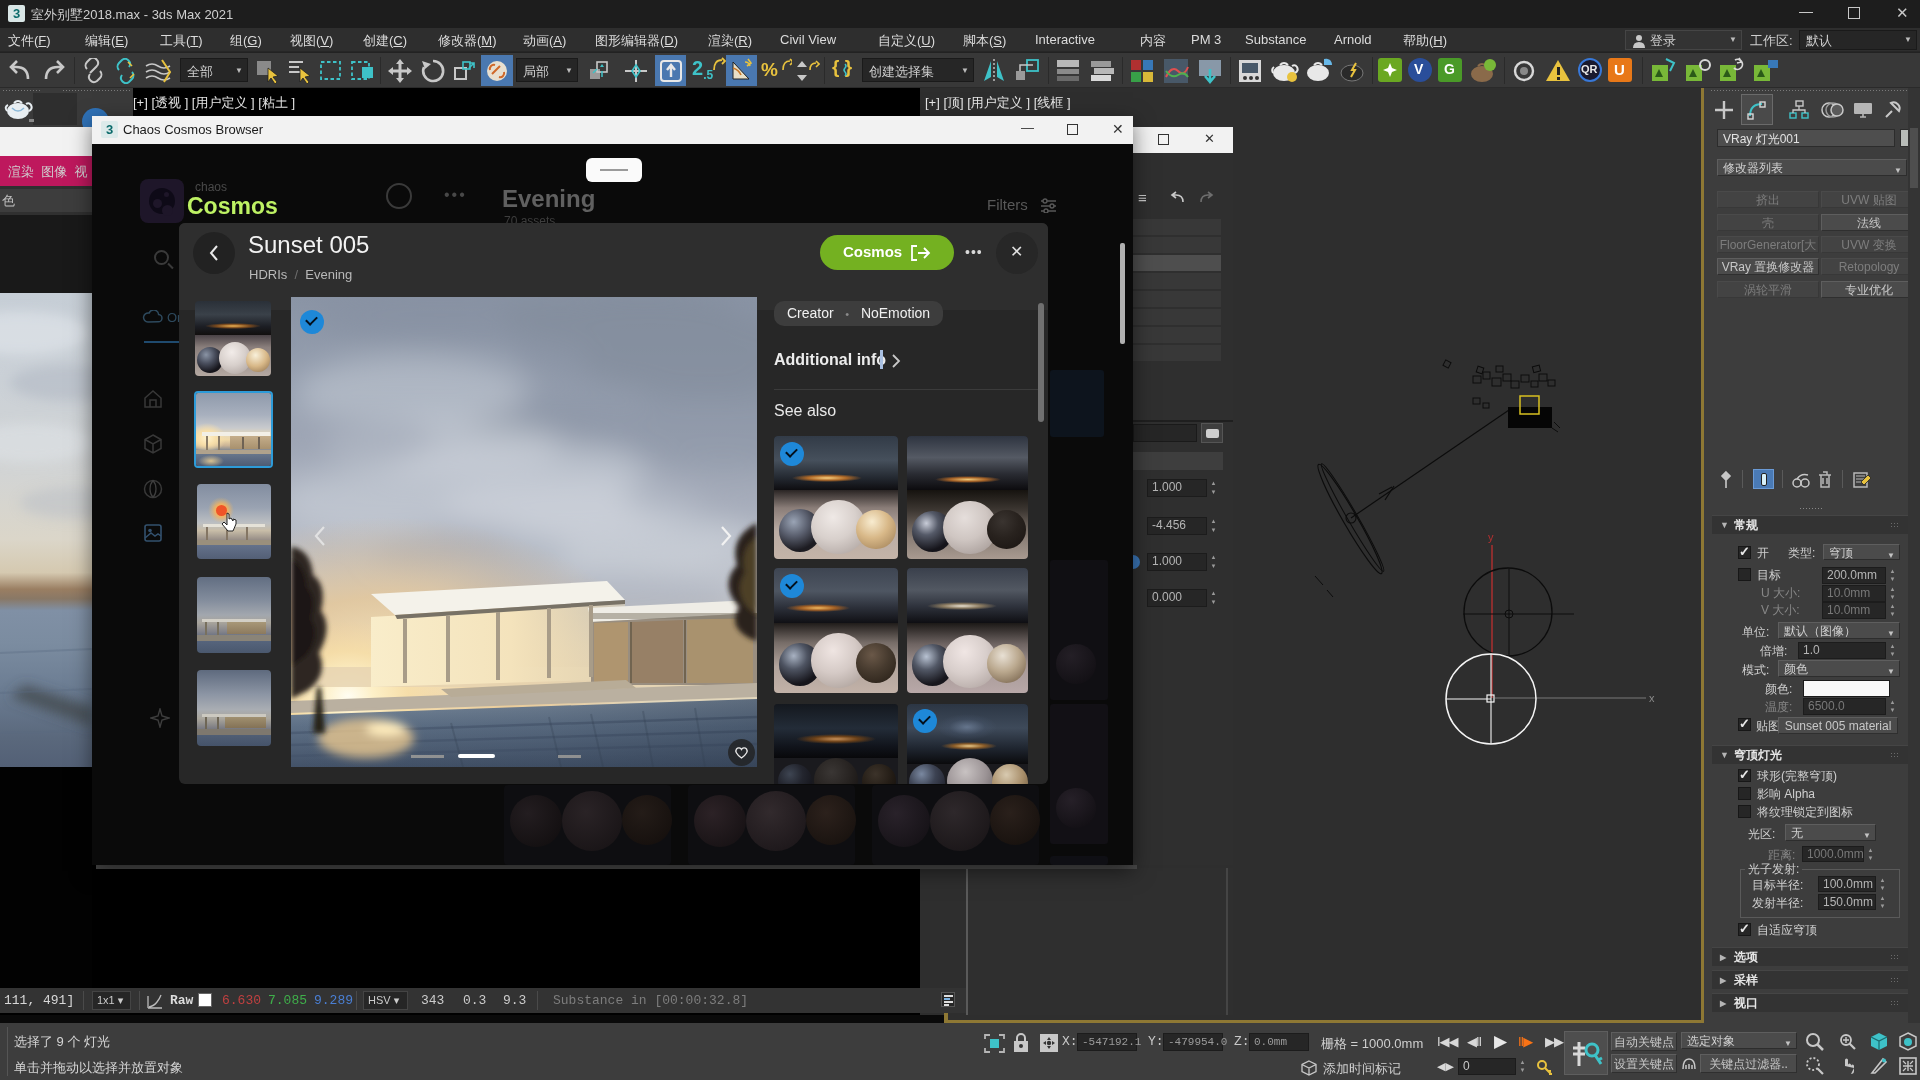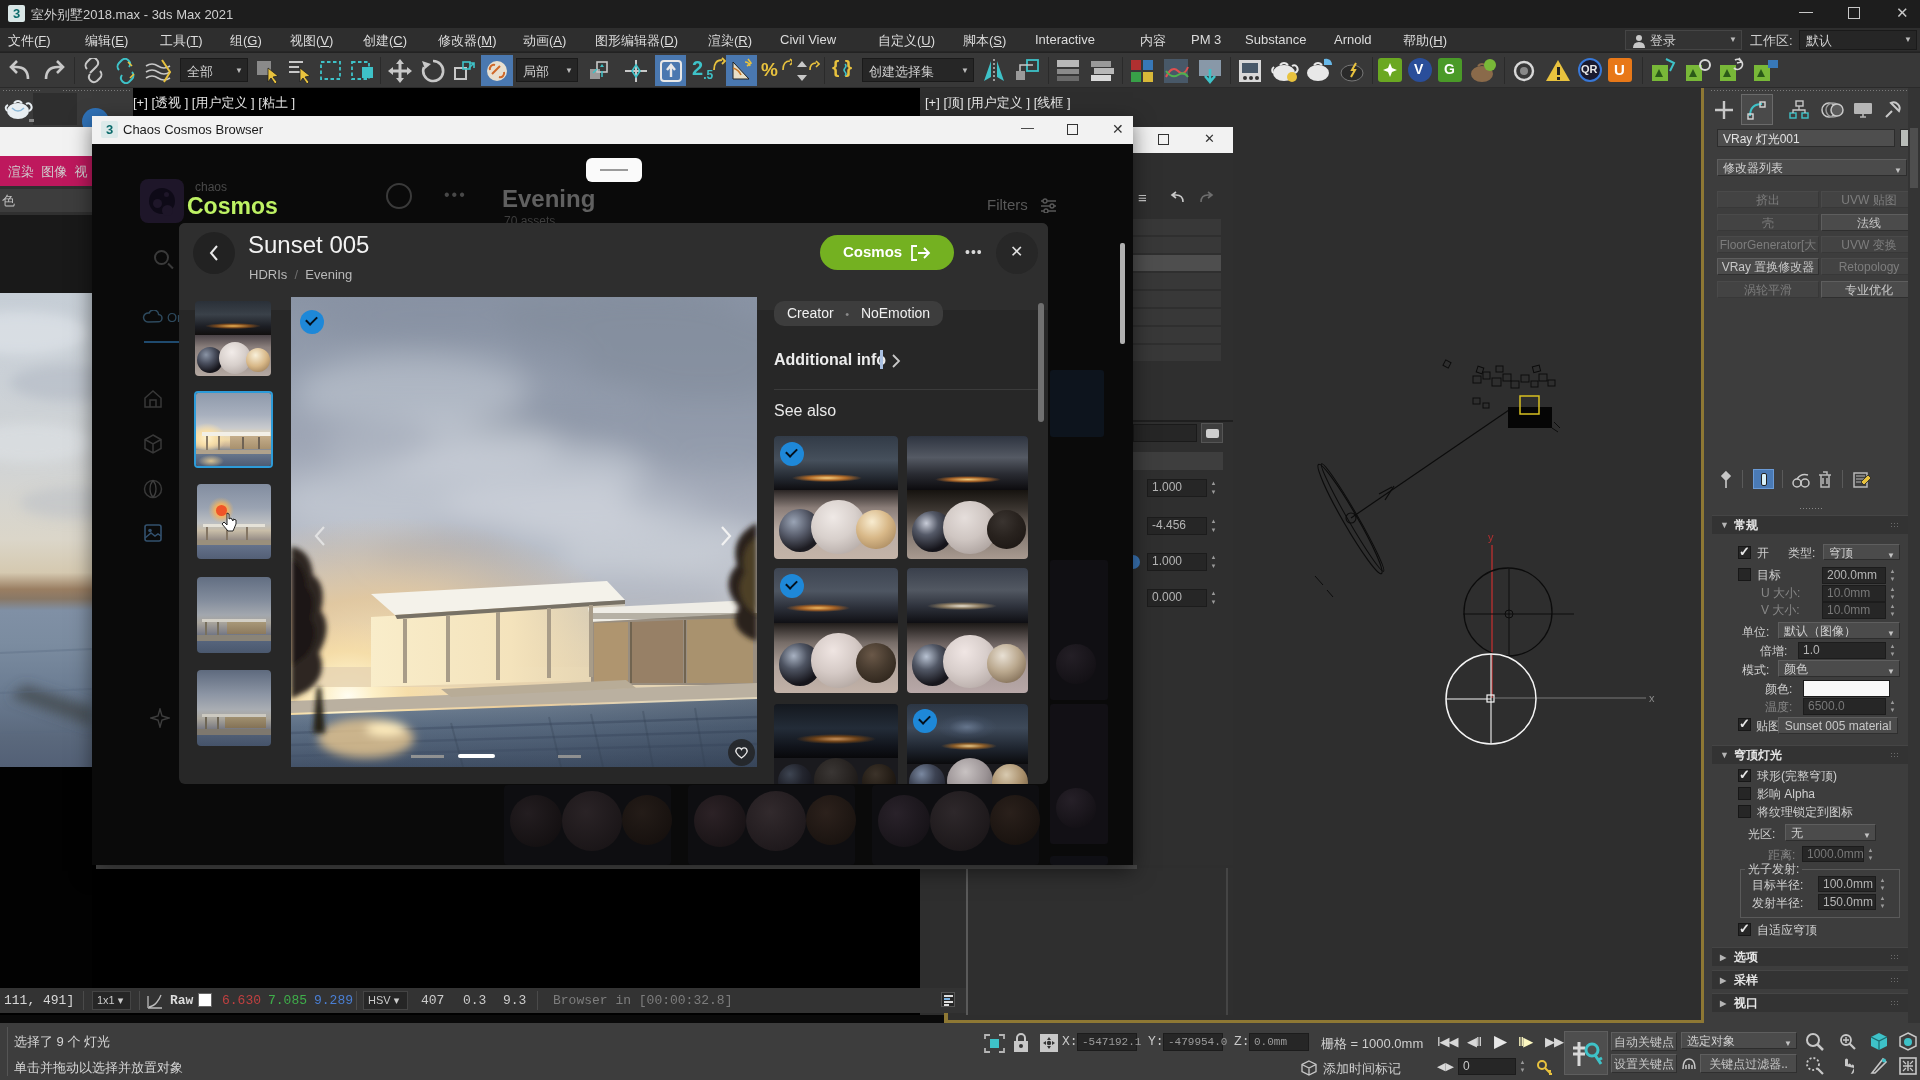--- a/index.html
+++ b/index.html
@@ -426,25 +426,25 @@
     </svg>
   <div class="tx" style="left:170px;top:5px;color:#ddd;font-size:13px;font-weight:bold;font-family:'Liberation Mono',monospace">Raw</div>
   <div class="abs" style="left:198px;top:5px;width:14px;height:14px;background:#fff;border:1px solid #666"></div>
   <div class="tx" style="left:222px;top:5px;color:#c04040;font-size:13px;font-family:'Liberation Mono',monospace">6.630</div>
   <div class="tx" style="left:268px;top:5px;color:#3fae4a;font-size:13px;font-family:'Liberation Mono',monospace">7.085</div>
   <div class="tx" style="left:314px;top:5px;color:#4a7fd4;font-size:13px;font-family:'Liberation Mono',monospace">9.289</div>
   <div class="abs" style="left:356px;top:3px;width:1px;height:19px;background:#4a4a4a"></div>
   <div class="abs" style="left:363px;top:3px;width:45px;height:19px;background:#262626;border:1px solid #444">
       <span class="tx" style="left:4px;top:2px;color:#ccc;font-size:11px">HSV ▾</span>
     </div>
-  <div class="tx" style="left:421px;top:5px;color:#ccc;font-size:13px;font-family:'Liberation Mono',monospace">407</div>
+  <div class="tx" style="left:421px;top:5px;color:#ccc;font-size:13px;font-family:'Liberation Mono',monospace">343</div>
   <div class="tx" style="left:463px;top:5px;color:#ccc;font-size:13px;font-family:'Liberation Mono',monospace">0.3</div>
   <div class="tx" style="left:503px;top:5px;color:#ccc;font-size:13px;font-family:'Liberation Mono',monospace">9.3</div>
   <div class="abs" style="left:537px;top:3px;width:1px;height:19px;background:#4a4a4a"></div>
-  <div class="tx" style="left:553px;top:5px;color:#7d7d7d;font-size:13px;font-family:'Liberation Mono',monospace">Browser in [00:00:32.8]</div>
+  <div class="tx" style="left:553px;top:5px;color:#7d7d7d;font-size:13px;font-family:'Liberation Mono',monospace">Substance in [00:00:32.8]</div>
   <div class="abs" style="left:941px;top:4px;width:14px;height:15px;background:#262626;border:1px solid #555">
     <div class="abs" style="left:2px;top:2px;width:9px;height:2px;background:#ddd"></div>
     <div class="abs" style="left:2px;top:5px;width:6px;height:2px;background:#7ab0e0"></div>
     <div class="abs" style="left:2px;top:8px;width:9px;height:2px;background:#ddd"></div>
     <div class="abs" style="left:2px;top:11px;width:5px;height:2px;background:#ddd"></div>
   </div>
 </div>
 
 <div class="abs" style="left:0;top:1015px;width:944px;height:8px;background:#0a0a0a"></div>
 
@@ -670,21 +670,21 @@
   <div class="fld" style="left:1249px;top:10px;width:60px;height:18px;color:#9a9a9a;font-family:Liberation Mono, monospace;font-size:11px;line-height:17px">0.0mm</div>
   <div class="tx" style="left:1321px;top:12px;color:#cfcfcf;font-size:13px">栅格 = 1000.0mm</div>
   <svg class="abs" style="left:1301px;top:37px" width="16" height="16">
       <path d="M8 1 L15 4.5 L15 11.5 L8 15 L1 11.5 L1 4.5 Z M1 4.5 L8 8 L15 4.5 M8 8 V15" fill="none" stroke="#c8c8c8" stroke-width="1.3"></path>
     </svg>
   <div class="tx" style="left:1323px;top:37px;color:#cfcfcf;font-size:13px">添加时间标记</div>
 
   <div class="tx" style="left:1437px;top:11px;color:#d8d8d8;font-size:13px;letter-spacing:-1px">I◀◀</div>
   <div class="tx" style="left:1467px;top:11px;color:#d8d8d8;font-size:13px;letter-spacing:-1px">◀II</div>
   <div class="tx" style="left:1494px;top:8px;color:#e8e8e8;font-size:17px">▶</div>
-  <div class="tx" style="left:1518px;top:11px;color:#fef9c3;font-size:13px;letter-spacing:-1px">II▶</div>
+  <div class="tx" style="left:1518px;top:11px;color:#f97316;font-size:13px;letter-spacing:-1px">II▶</div>
   <div class="tx" style="left:1545px;top:11px;color:#d8d8d8;font-size:13px;letter-spacing:-1px">▶▶I</div>
   <div class="tx" style="left:1437px;top:37px;color:#d8d8d8;font-size:11px">◀▶</div>
   <div class="fld" style="left:1458px;top:35px;width:58px;height:17px;color:#c8c8c8">0</div>
     <div class="spin" style="left:1518px;top:35px;height:17px;line-height:8px">▲<br>▼</div>
   <svg class="abs" style="left:1536px;top:36px" width="17" height="17">
       <circle cx="6" cy="6" r="4" fill="none" stroke="#e8c23e" stroke-width="2"></circle>
       <path d="M9 9 L15 15 M12 12 L15 12 M13 15 L16 15" stroke="#e8c23e" stroke-width="2"></path>
     </svg>
 
   <div class="abs" style="left:1564px;top:8px;width:44px;height:44px;background:#4e4e4e;border:1px solid #5e5e5e">

